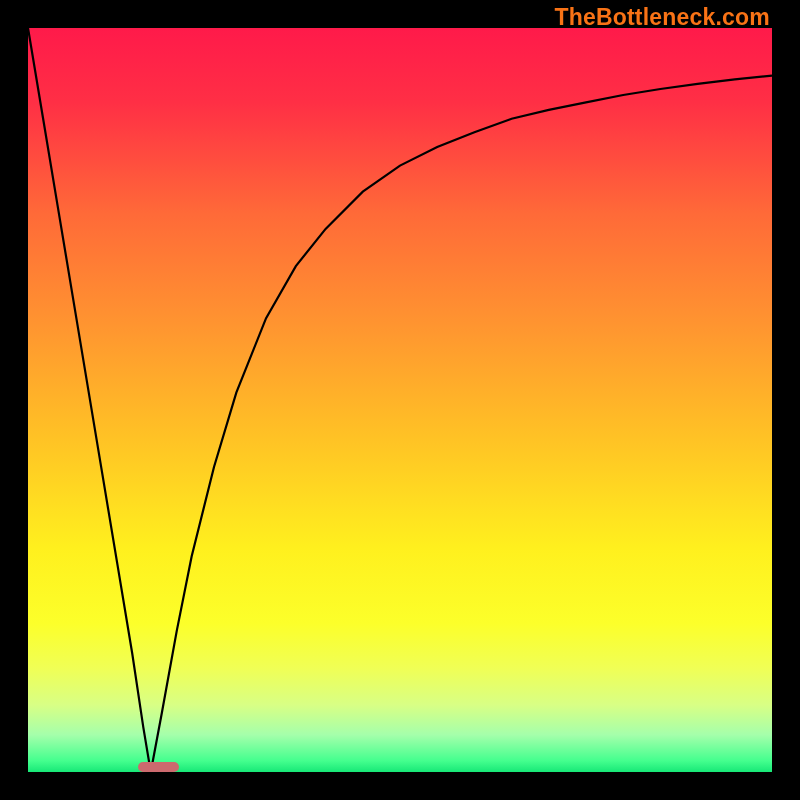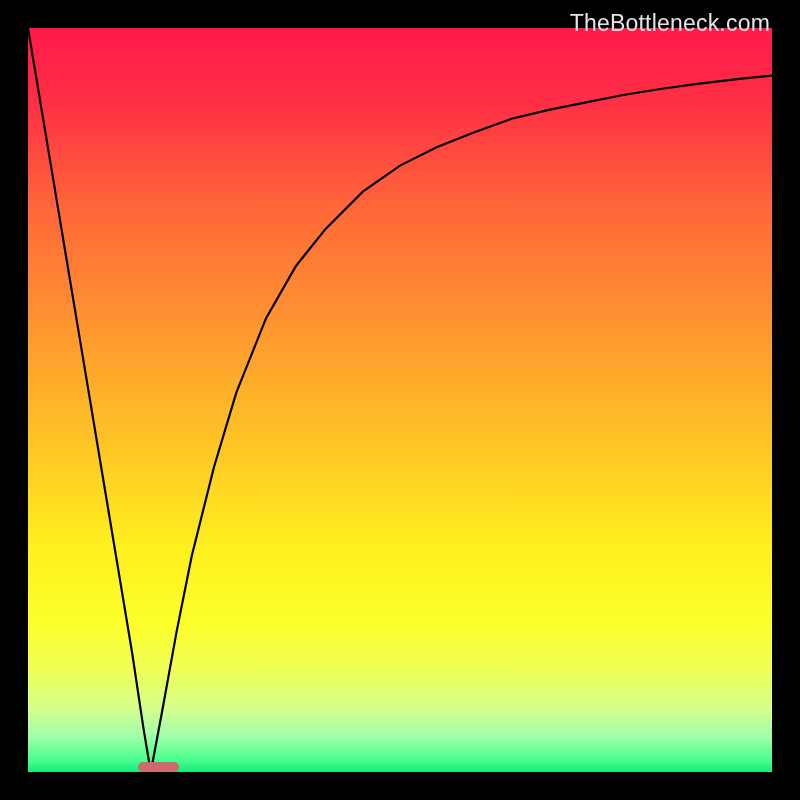--- a/index.html
+++ b/index.html
@@ -39,25 +39,24 @@
     left: 0;
     top: 0;
     width: 100%;
     height: 100%;
     pointer-events: none;
   }
   .watermark {
     position: absolute;
     top: 4px;
     right: 30px;
-    color: #e5e5e5;
+    color: #f97316;
     font-size: 23px;
-    font-weight: 400;
+    font-weight: 700;
     letter-spacing: 0.2px;
-    margin-top: 6px;
   }
   .marker {
     position: absolute;
     background: #cc6a6e;
     border-radius: 6px;
   }
 </style>
 </head>
 <body>
 

